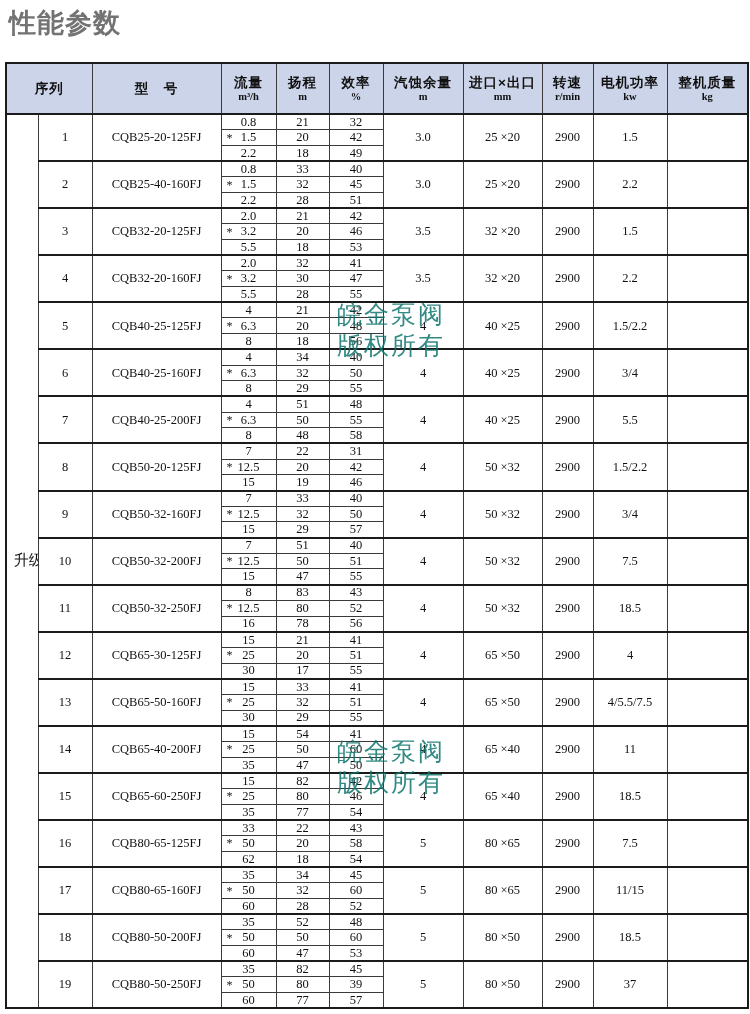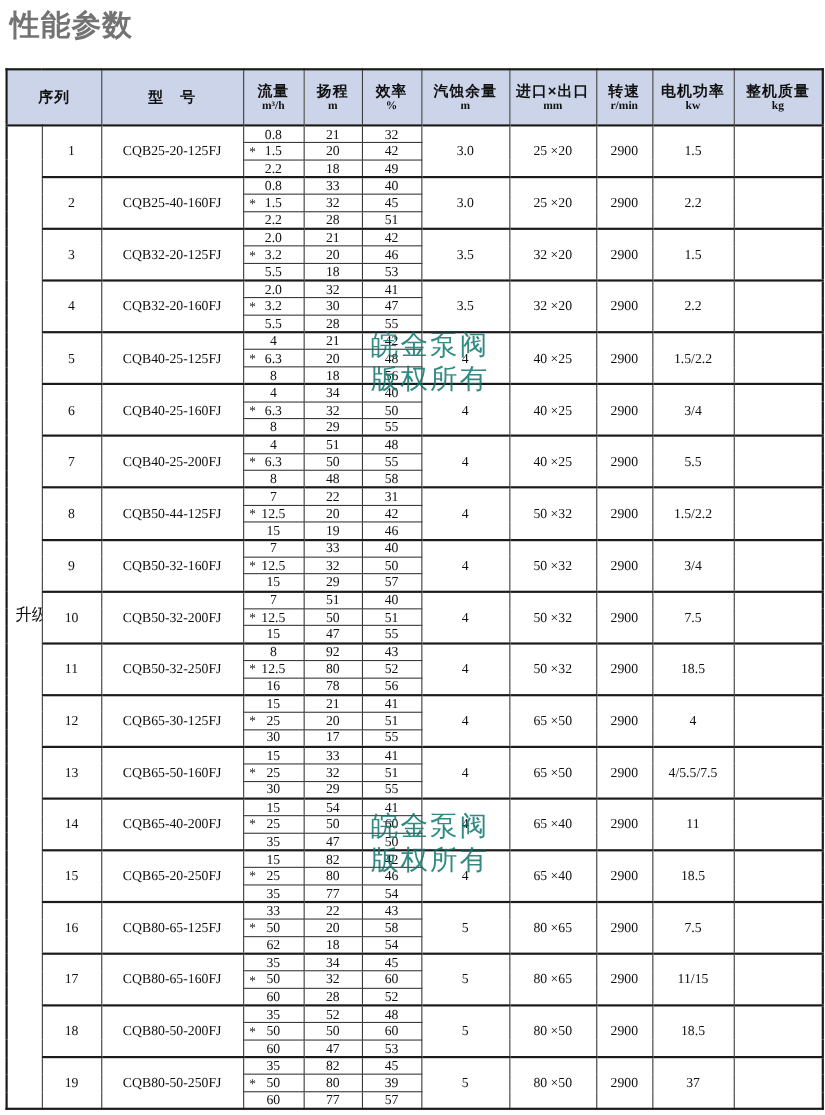--- a/index.html
+++ b/index.html
@@ -269,21 +269,21 @@
         <td class="c-head">50</td>
         <td class="c-eff">55</td>
       </tr>
       <tr>
         <td class="c-flow"><span>8</span></td>
         <td class="c-head">48</td>
         <td class="c-eff">58</td>
       </tr>
       <tr class="group-start">
         <td class="c-serial" rowspan="3">8</td>
-        <td class="c-model" rowspan="3">CQB50-44-125FJ</td>
+        <td class="c-model" rowspan="3">CQB50-20-125FJ</td>
         <td class="c-flow"><span>7</span></td>
         <td class="c-head">22</td>
         <td class="c-eff">31</td>
         <td class="c-npsh" rowspan="3">4</td>
         <td class="c-size" rowspan="3">50 ×32</td>
         <td class="c-speed" rowspan="3">2900</td>
         <td class="c-power" rowspan="3">1.5/2.2</td>
         <td class="c-weight" rowspan="3"></td>
       </tr>
       <tr>
@@ -337,21 +337,21 @@
       </tr>
       <tr>
         <td class="c-flow"><span>15</span></td>
         <td class="c-head">47</td>
         <td class="c-eff">55</td>
       </tr>
       <tr class="group-start">
         <td class="c-serial" rowspan="3">11</td>
         <td class="c-model" rowspan="3">CQB50-32-250FJ</td>
         <td class="c-flow"><span>8</span></td>
-        <td class="c-head">92</td>
+        <td class="c-head">83</td>
         <td class="c-eff">43</td>
         <td class="c-npsh" rowspan="3">4</td>
         <td class="c-size" rowspan="3">50 ×32</td>
         <td class="c-speed" rowspan="3">2900</td>
         <td class="c-power" rowspan="3">18.5</td>
         <td class="c-weight" rowspan="3"></td>
       </tr>
       <tr>
         <td class="c-flow"><span class="star">*</span><span>12.5</span></td>
         <td class="c-head">80</td>
@@ -423,21 +423,21 @@
         <td class="c-head">50</td>
         <td class="c-eff">60</td>
       </tr>
       <tr>
         <td class="c-flow"><span>35</span></td>
         <td class="c-head">47</td>
         <td class="c-eff">50</td>
       </tr>
       <tr class="group-start">
         <td class="c-serial" rowspan="3">15</td>
-        <td class="c-model" rowspan="3">CQB65-20-250FJ</td>
+        <td class="c-model" rowspan="3">CQB65-60-250FJ</td>
         <td class="c-flow"><span>15</span></td>
         <td class="c-head">82</td>
         <td class="c-eff">42</td>
         <td class="c-npsh" rowspan="3">4</td>
         <td class="c-size" rowspan="3">65 ×40</td>
         <td class="c-speed" rowspan="3">2900</td>
         <td class="c-power" rowspan="3">18.5</td>
         <td class="c-weight" rowspan="3"></td>
       </tr>
       <tr>

